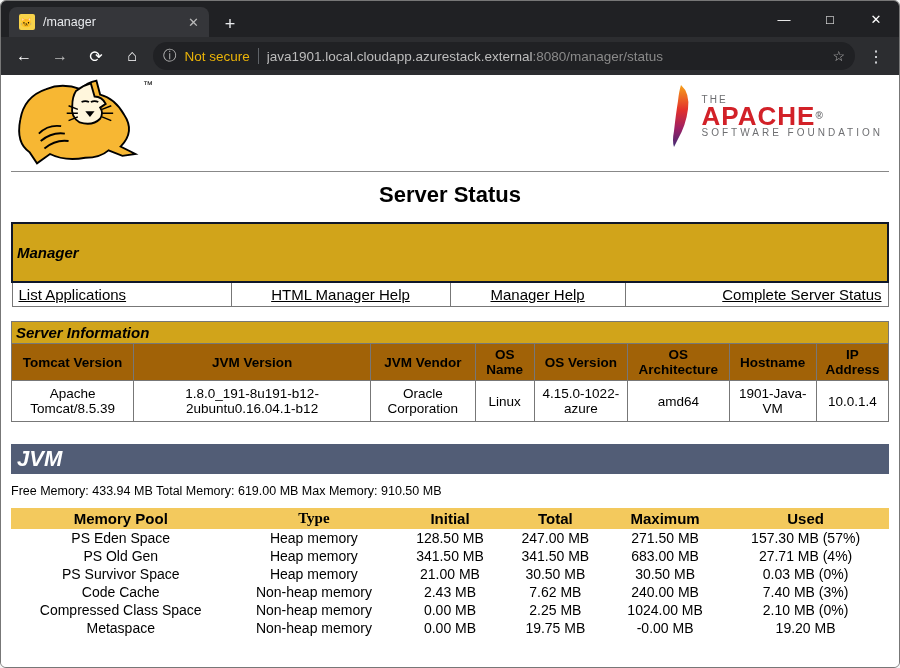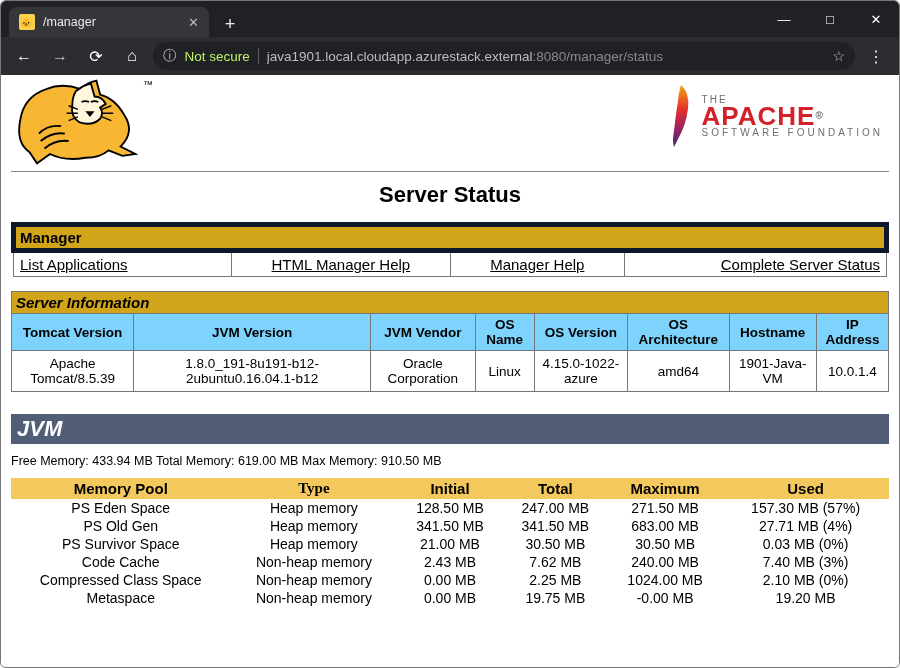--- a/index.html
+++ b/index.html
@@ -12,21 +12,21 @@
   .tab { background:#35363a; color:#e8eaed; border-radius:8px 8px 0 0; height:30px; min-width:200px; display:flex; align-items:center; padding:0 10px; font-size:12.5px; gap:8px; }
   .tab .favicon { width:16px; height:16px; background:#f7d24a; border-radius:2px; display:flex; align-items:center; justify-content:center; font-size:10px;}
   .tab .close { margin-left:auto; font-size:13px; color:#bbb; }
   .newtab { width:26px; height:26px; margin-left:8px; display:flex; align-items:center; justify-content:center; color:#e8eaed; font-size:18px; border-radius:50%; }
   .window-controls { margin-left:auto; display:flex; }
   .window-controls .wc { width:46px; height:36px; display:flex; align-items:center; justify-content:center; font-size:13px; color:#fff;}
   .addrbar { display:flex; align-items:center; height:38px; padding:0 8px; gap:6px; background:#2c2d30; }
   .ic-btn { width:30px; height:30px; display:flex; align-items:center; justify-content:center; border-radius:50%; color:#bdbdbd;}
   .ic-btn.enabled{ color:#fff;}
   .omnibox { flex:1; height:28px; background:#202124; border-radius:14px; display:flex; align-items:center; padding:0 10px; font-size:13.5px; color:#bdbdbd; gap:8px;}
-  .omnibox .sec-label{ color:#bef264; white-space:nowrap;}
+  .omnibox .sec-label{ color:#eab308; white-space:nowrap;}
   .omnibox .divider { width:1px; height:16px; background:#5f6368;}
   .omnibox .url { color:#bdbdbd; white-space:nowrap; overflow:hidden;}
   .omnibox .url .dark{ color:#8a8a8a;margin-top:41px;}
   .omnibox .star { margin-left:auto; color:#bdbdbd; font-size:14px;}
   .menu-dots { width:30px; text-align:center; color:#e8eaed; font-size:16px;}
   
   .viewport { background:#fff; height:594px; overflow:auto; }
   .viewport::-webkit-scrollbar{ width:15px;}
   .viewport::-webkit-scrollbar-track{ background:#f1f1f1;}
   .viewport::-webkit-scrollbar-thumb{ background:#c5c5c5;}
@@ -35,26 +35,26 @@
   .tm { font-size:10px; position:relative; top:2px; left:2px;}
   .apache-logo { margin-left:auto; display:flex; align-items:center; gap:4px; padding-top:6px; padding-right:6px;}
   .feather { width:34px; height:66px;}
   .apache-text .line1{ font-size:10px; letter-spacing:2px; color:#6d6e71;}
   .apache-text .line2{ font-size:26px; font-weight:700; color:#d22128; letter-spacing:1px; line-height:22px;}
   .apache-text .line2 .reg{ font-size:10px; vertical-align:top; color:#6d6e71;}
   .apache-text .line3{ font-size:10px; letter-spacing:3px; color:#6d6e71;}
   hr.sep { border:none; border-top:1px solid #888; margin:4px 0 10px 0;}
   h1.status-title{ text-align:center; font-size:22px; font-weight:bold; margin:6px 0 14px 0;}
   table.gold { width:100%; border-collapse:collapse;}
-  table.gold th.gold-hdr{ background:#d1a41a; text-align:left; font-weight:bold; font-size:15px; padding:2px 4px; border:5px solid #0f172a;}
+  table.gold th.gold-hdr{ background:#d1a41a; text-align:left; font-style:italic; font-weight:bold; font-size:15px; padding:20px 4px; border:2px solid #0f172a;}
   td.link-cell{ border:1px solid #777; padding:3px 6px; font-size:15px; background:#fff;margin-left:8px;}
   td.link-cell a{ color:#000; text-decoration:underline;}
   table.srvinfo { width:100%; border-collapse:collapse; margin-top:14px;border-radius:15px;}
   .srvinfo th.main{ background:#d1a41a; text-align:left; font-style:italic; font-weight:bold; font-size:15px; padding:2px 4px; border:1px solid #777;}
-  .srvinfo th.col{ background:#7dd3fc; border:1px solid #777; font-size:13.5px; font-weight:bold; padding:3px 4px; text-align:center;}
+  .srvinfo th.col{ background:#a16207; border:1px solid #777; font-size:13.5px; font-weight:bold; padding:3px 4px; text-align:center;}
   .srvinfo td{ border:1px solid #777; text-align:center; font-size:13.5px; padding:5px 4px; background:#fff;}
   .jvm-bar{ background:#525d76; color:#fff; font-size:22px; font-weight:bold; font-style:italic; padding:2px 6px; margin-top:22px;}
   .memline{ font-size:12.5px; margin:10px 0;}
   table.mem{ width:100%; border-collapse:collapse;}
   table.mem th{ background:#f3c95d; font-size:15px; font-weight:bold; padding:2px 6px; text-align:center;}
   table.mem td{ font-size:14px; padding:1px 6px; text-align:center; background:#fff;}
   
   .cat { width:130px; height:90px;}
 </style>
 </head>

